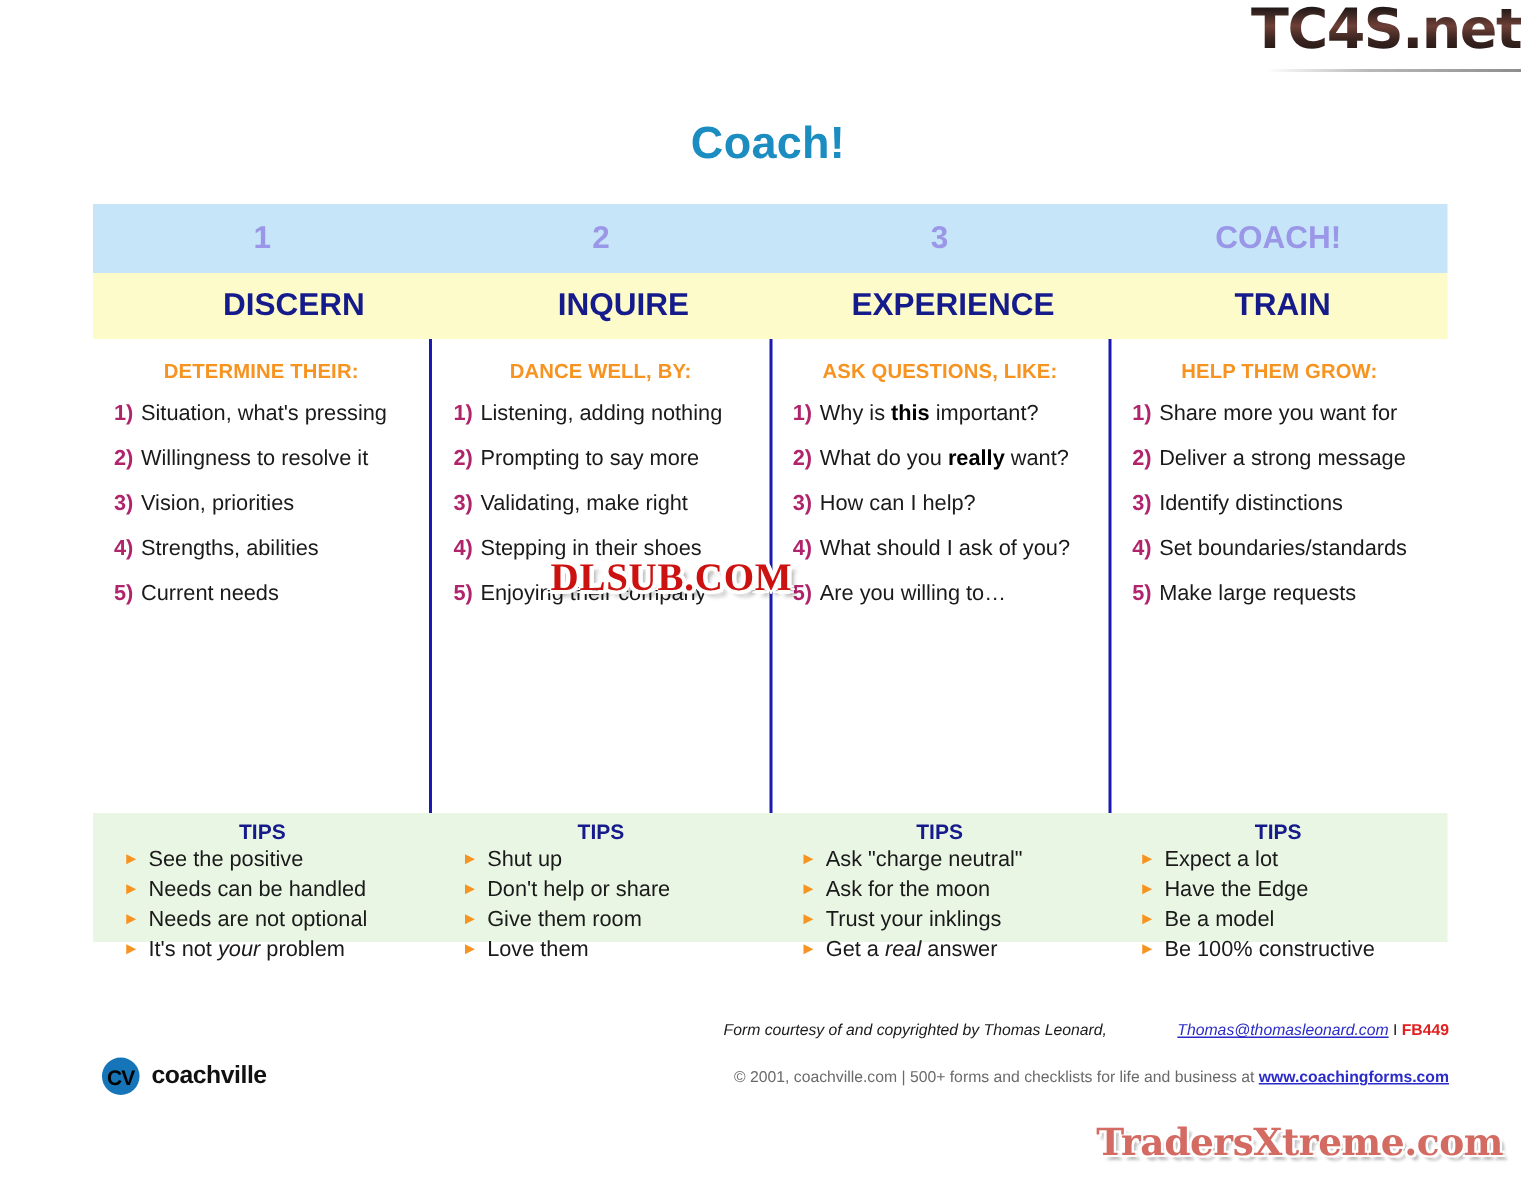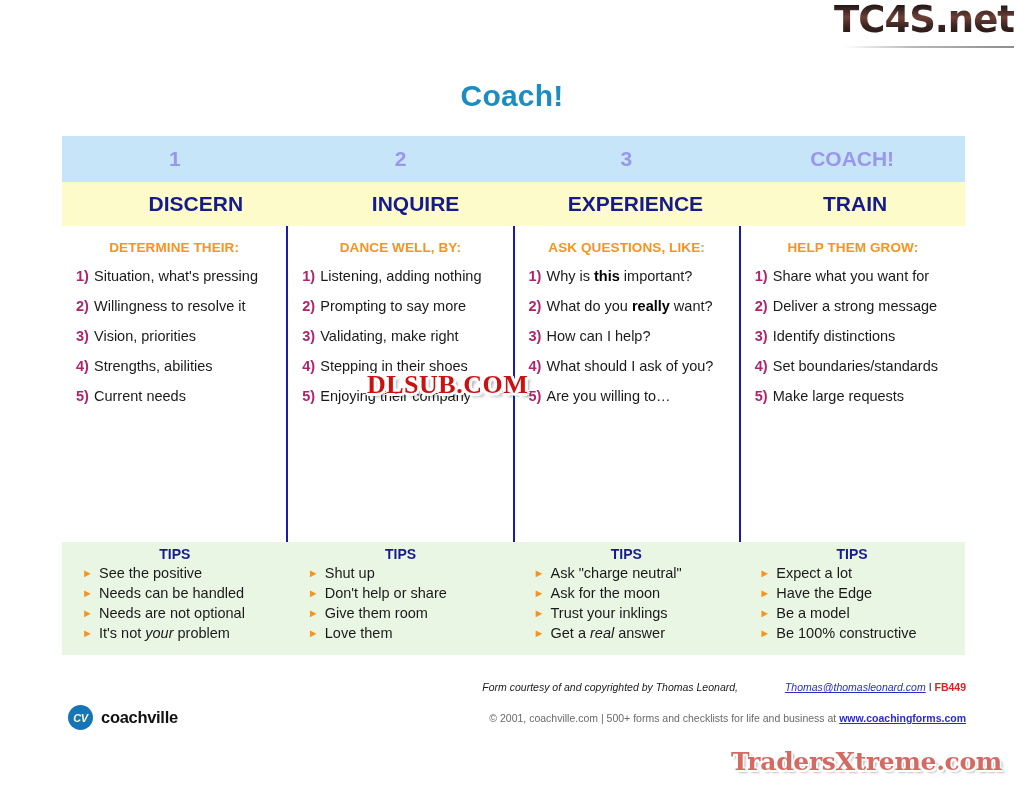--- a/index.html
+++ b/index.html
@@ -68,21 +68,21 @@
     display:flex;font-size:14.5px;color:#1a1a1a;line-height:18px;
     margin-bottom:12px;
   }
   ul.items li .num{
     color:#b0246c;font-weight:bold;flex:0 0 auto;width:18px;
   }
   ul.items li .txt{flex:1 1 auto;}
   ul.items li .txt b{font-weight:bold;color:#000;}
 
   
-  #tips-band{display:flex;background:#eaf6e4;height:113px;}
+  #tips-band{display:flex;background:#eaf6e4;height:86px;}
   .tipcol{flex:1 1 0;padding:0 6px;box-sizing:border-box;}
   .tip-head{
     text-align:center;font-size:14px;font-weight:bold;color:#161b8c;
     padding-top:4px;padding-bottom:1px;
   }
   ul.tips{list-style:none;margin:0;padding:0 0 0 14px;}
   ul.tips li{
     display:flex;font-size:14.5px;color:#1a1a1a;line-height:20px;
   }
   ul.tips li .bullet{
@@ -102,22 +102,22 @@
   #copy-line{
     position:absolute;right:58px;top:36px;
     font-size:10.5px;color:#6a6a6a;white-space:nowrap;
   }
   #copy-line a{color:#2b2bc9;text-decoration:underline;font-weight:bold;}
 
   
   #cv-logo{position:absolute;left:68px;top:705px;display:flex;align-items:center;}
   #cv-badge{
     width:25px;height:25px;border-radius:50%;
-    background:#1675b8;color:#fef9c3;font-size:11px;font-weight:bold;
-    display:flex;align-items:center;justify-content:center;letter-spacing:-.5px;font-style:italic;
+    background:#1675b8;color:#000000;font-size:14px;font-weight:bold;
+    display:flex;align-items:center;justify-content:center;letter-spacing:-.5px;
   }
   #cv-word{
     margin-left:8px;font-size:16.5px;font-weight:bold;color:#111;letter-spacing:-.3px;
   }
 
   
   #dlsub-watermark{
     position:absolute;left:367px;top:370px;
     font-family:Liberation Serif, serif;
     font-weight:bold;font-size:26px;letter-spacing:.5px;
@@ -241,21 +241,21 @@
             <span class="txt">Are you willing to…</span>
           </li>
       </ul>
     </div>
 
     <div class="col">
       <div class="col-head">HELP THEM GROW:</div>
       <ul class="items">
         <li>
             <span class="num">1)</span>
-            <span class="txt">Share what you want for</span>
+            <span class="txt">Share more you want for</span>
           </li>
         <li>
             <span class="num">2)</span>
             <span class="txt">Deliver a strong message</span>
           </li>
         <li>
             <span class="num">3)</span>
             <span class="txt">Identify distinctions</span>
           </li>
         <li>

